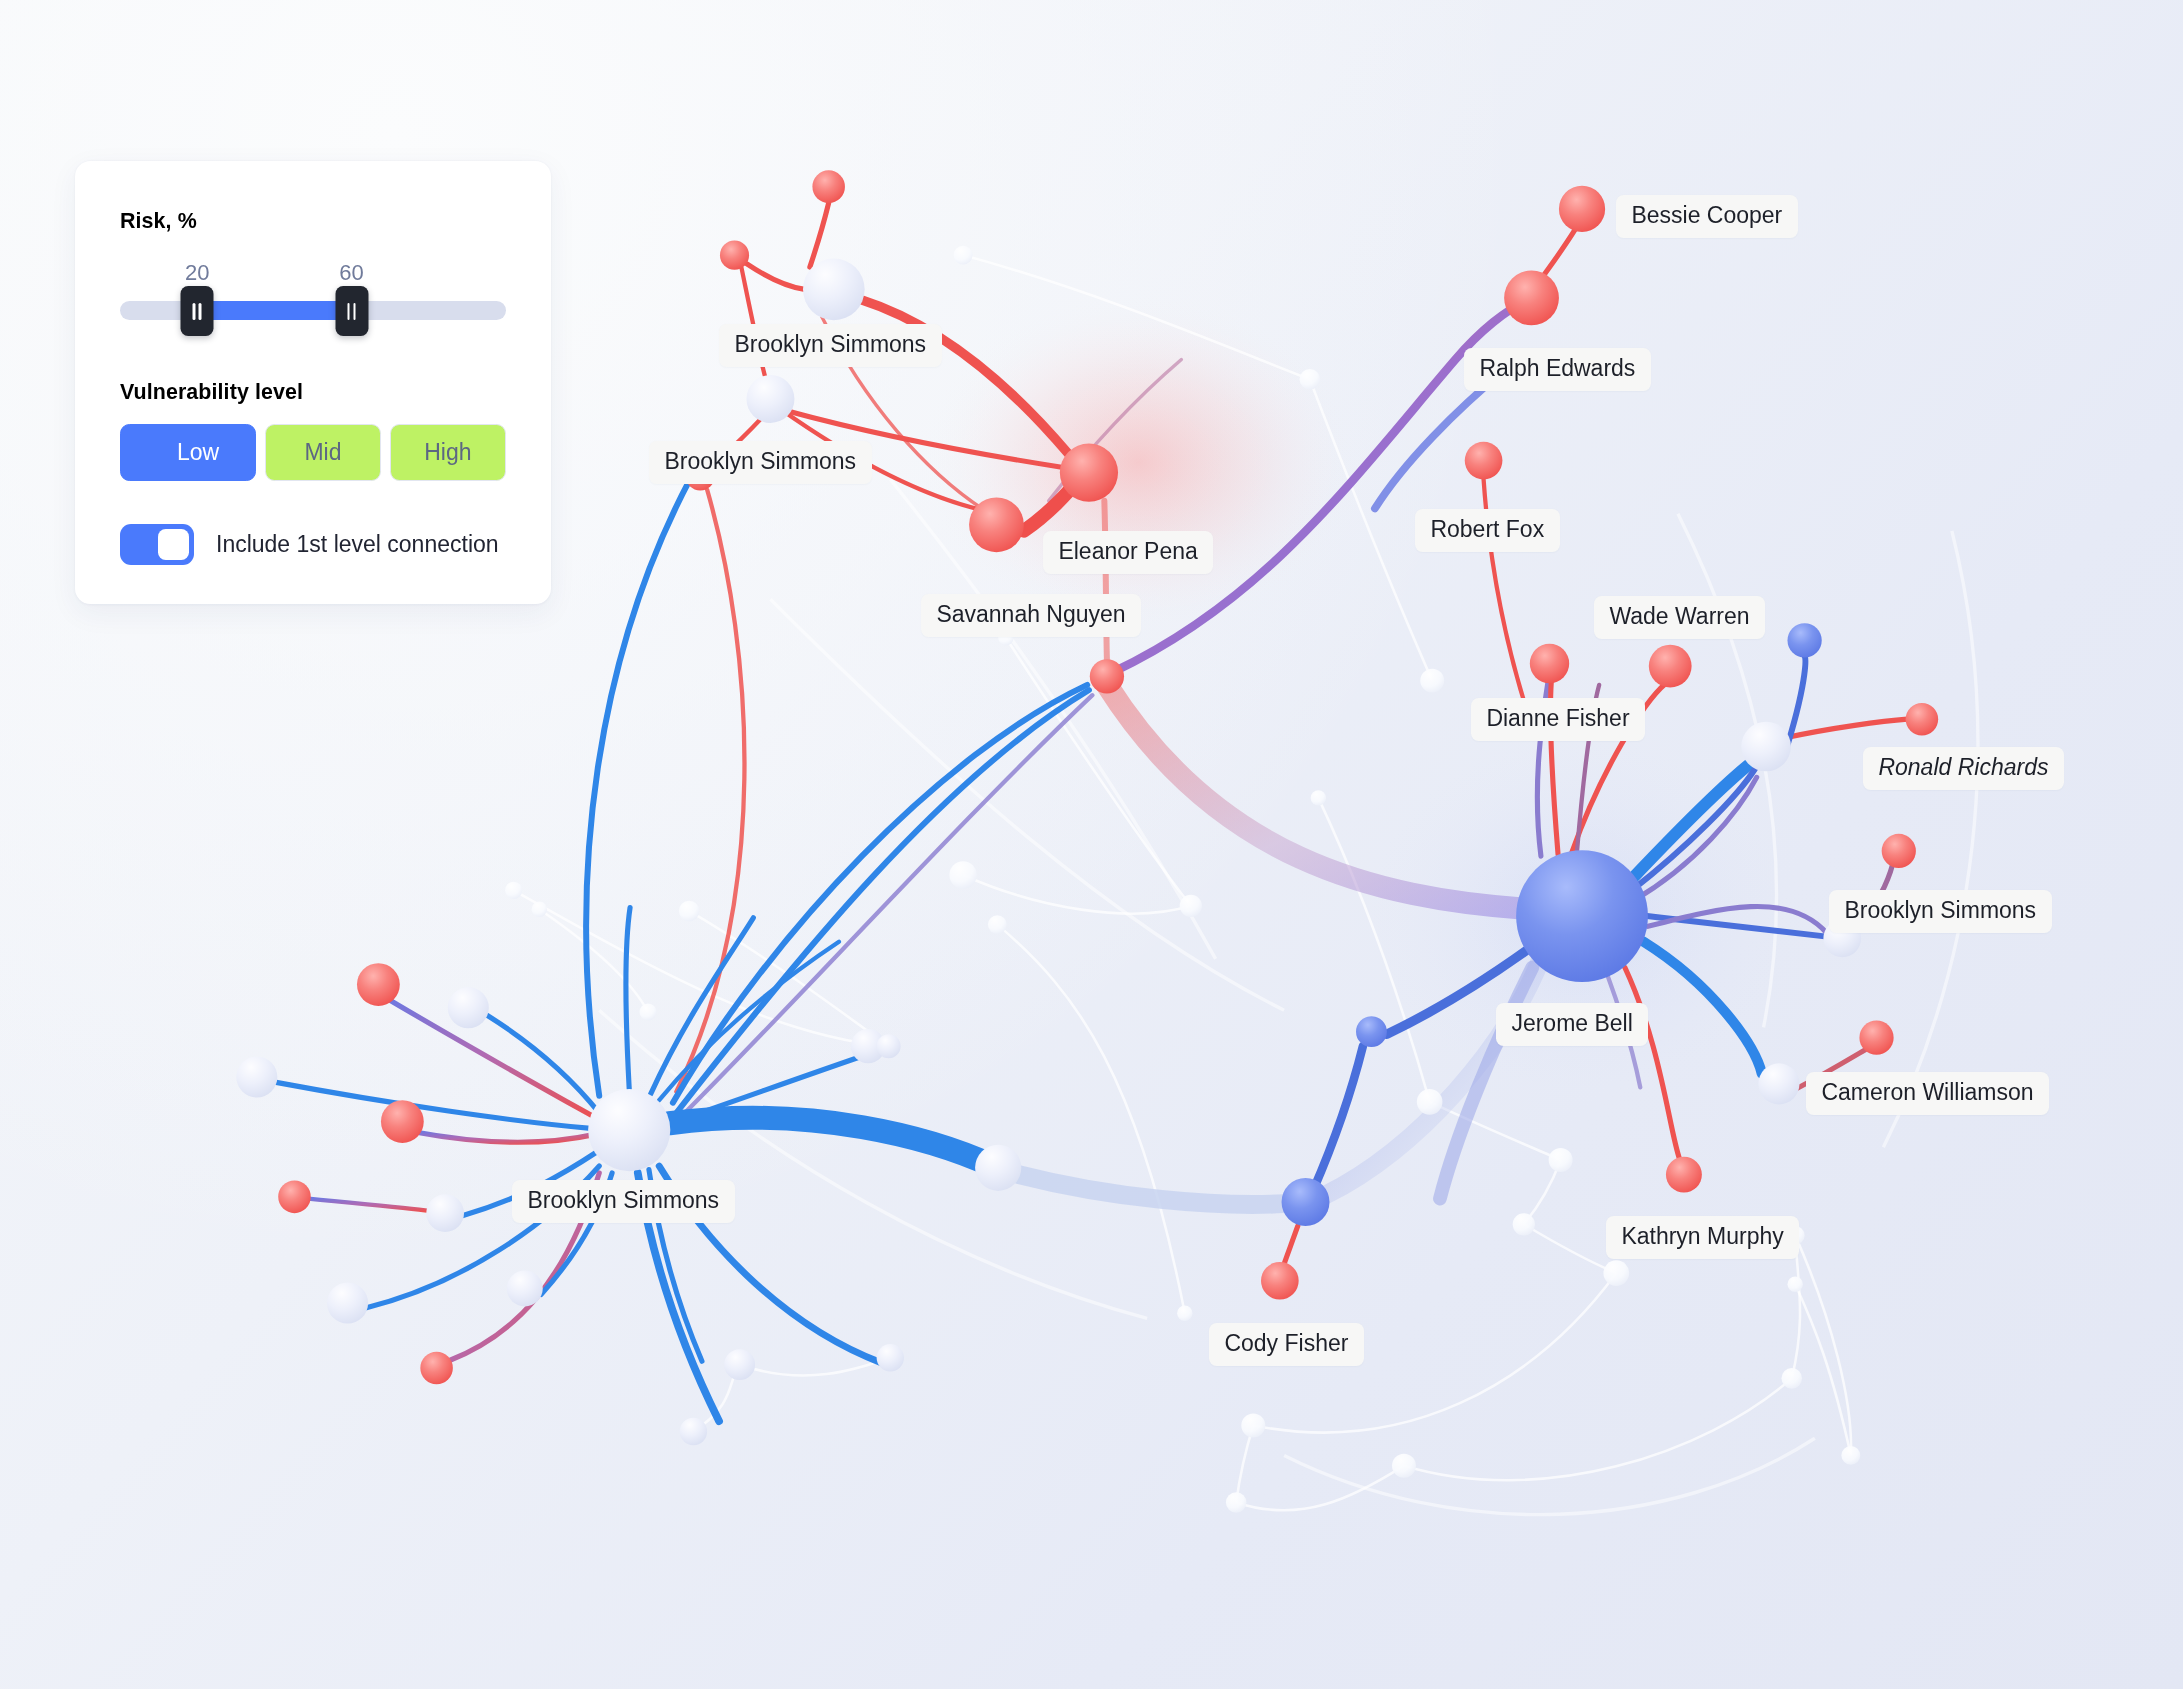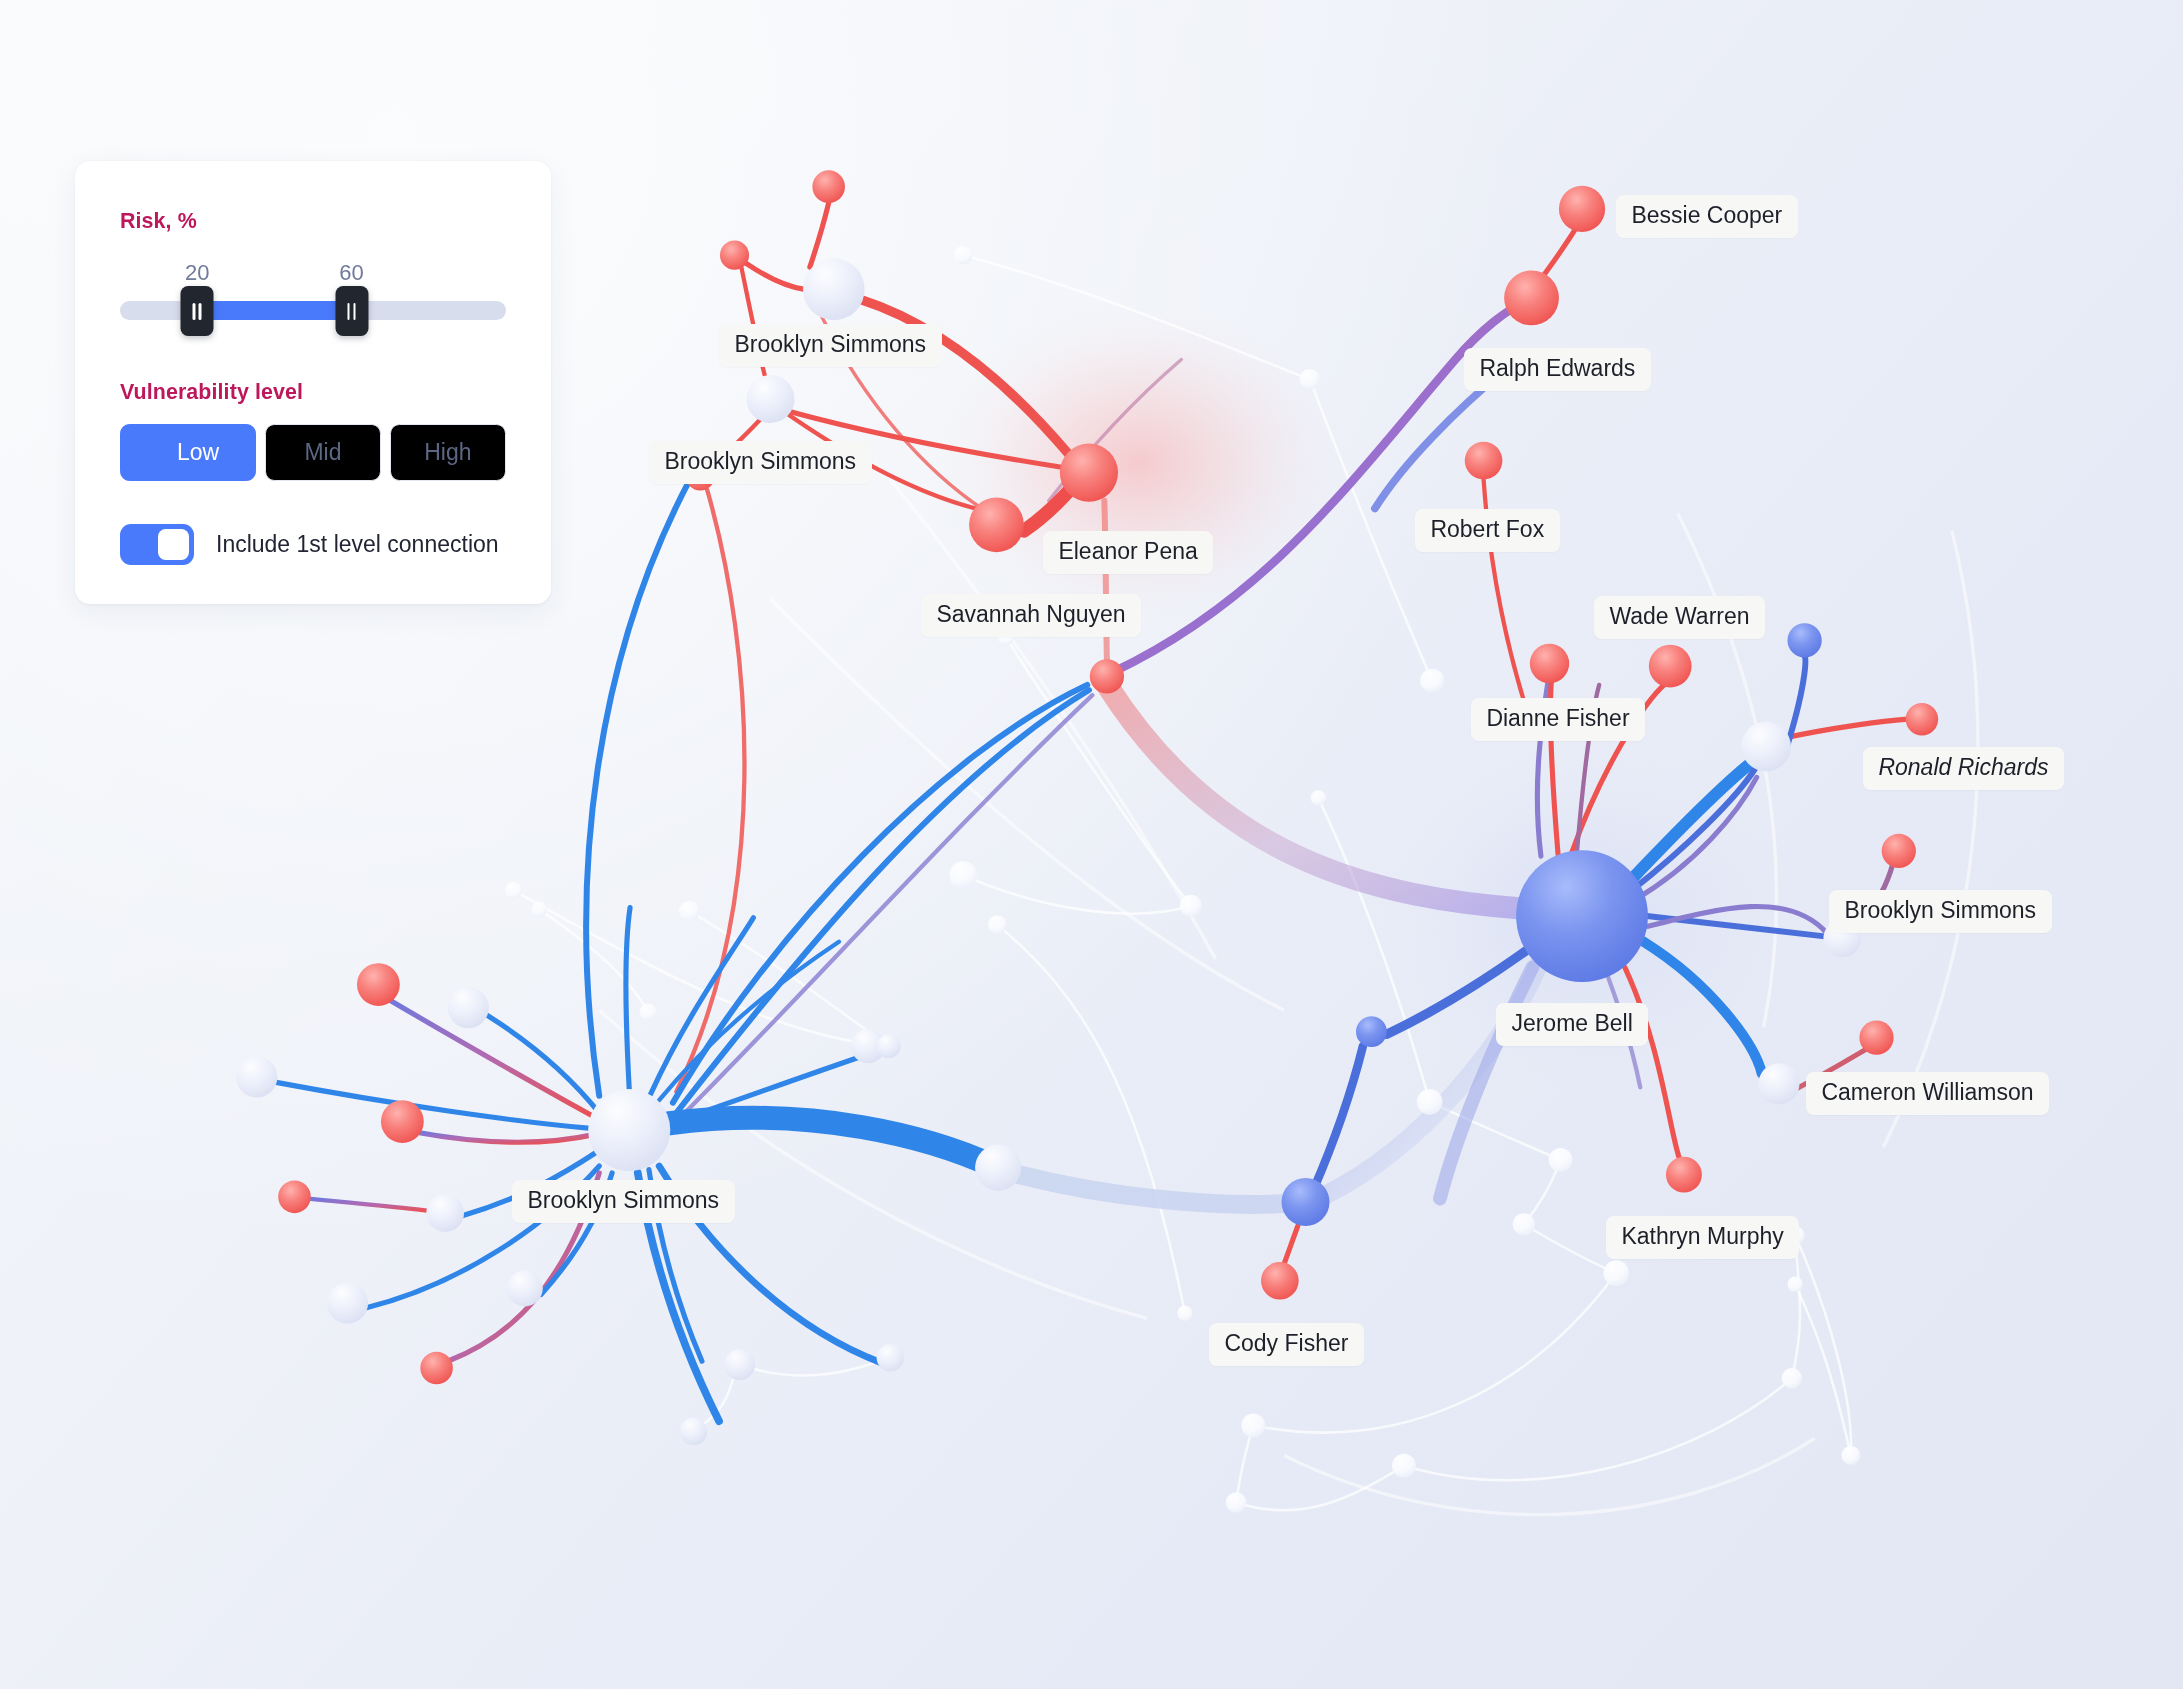--- a/index.html
+++ b/index.html
@@ -26,21 +26,21 @@
     width: 476px;
     background: #ffffff;
     border-radius: 15.4px;
     padding: 48px 45px 39px 45px;
     box-shadow: 0 8.6px 29px rgba(40,58,110,.06), 0 0.9px 2.6px rgba(40,58,110,.05);
     z-index: 40;
   }
   .panel-label {
     font-size: 21.4px;
     font-weight: 700;
-    color: #be185d;
+    color: #000000;
     letter-spacing: 0.1px;
   }
 
   
   .slider-block { margin-top: 26px; position: relative; height: 82px; }
   .slider-values {
     position: relative; height: 29px;
   }
   .slider-val {
     position: absolute;
@@ -84,21 +84,21 @@
   .segmented {
     margin-top: 19px;
     display: flex;
     gap: 8.6px;
   }
   .seg-btn {
     flex: 1;
     height: 57px;
     border-radius: 9.4px;
     border: 1.4px solid #e2e6f0;
-    background: #000000;
+    background: #bef264;
     color: #5c6783;
     font-size: 23px;
     font-family: "Liberation Sans", sans-serif;
     display: flex; align-items: center; justify-content: center;
     cursor: pointer;
   }
   .seg-btn.active {
     background: #4a7afc;
     border-color: #4a7afc;
     color: #ffffff;

